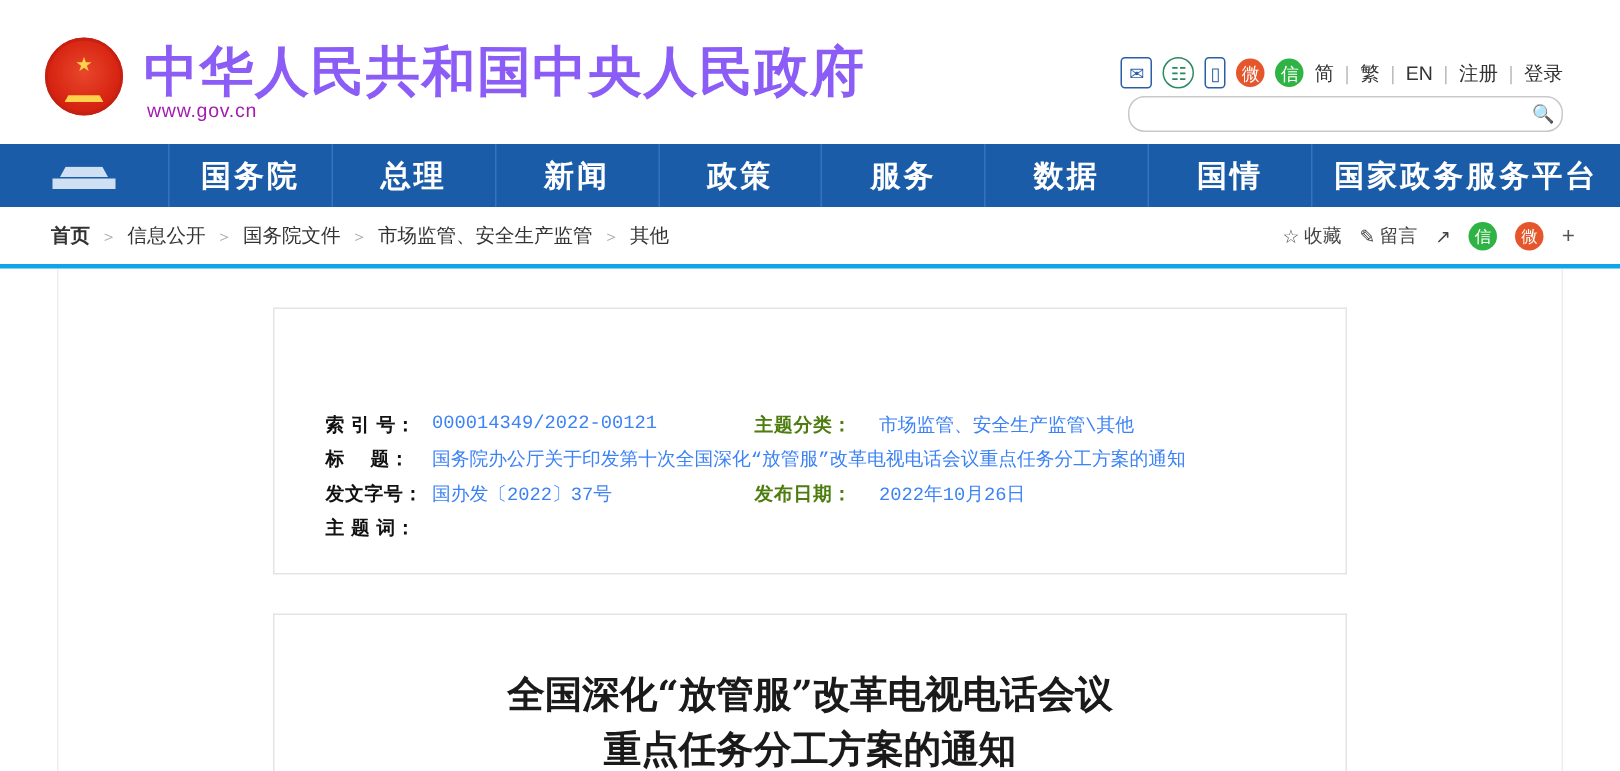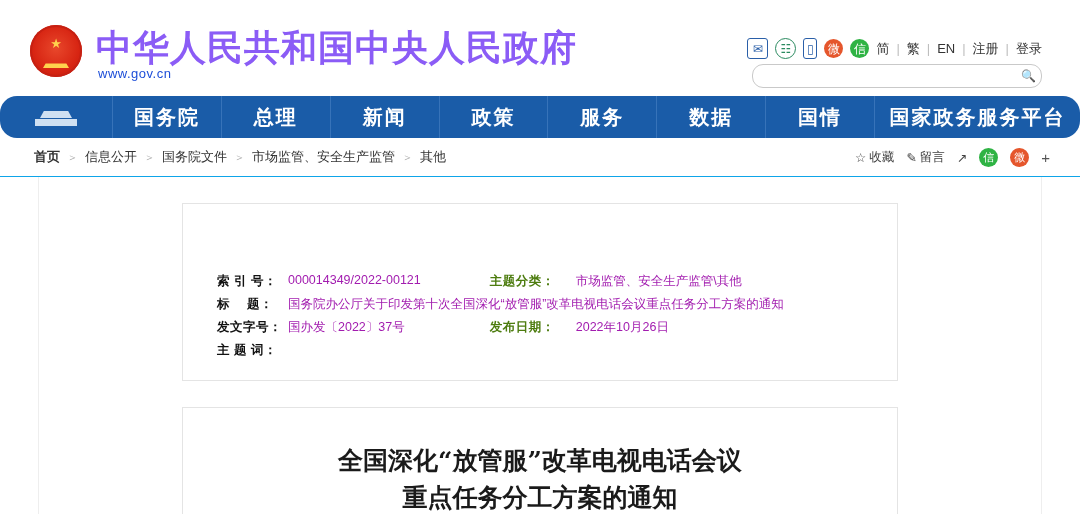--- a/index.html
+++ b/index.html
@@ -58,21 +58,21 @@
     font-family: "DejaVu Sans", "Liberation Sans", sans-serif;
     font-size: 36px;
     font-weight: bold;
     letter-spacing: 1px;
     white-space: nowrap;
   }
   .site-url {
     position: absolute;
     left: 98px;
     top: 66px;
-    color: #1d4ed8;
+    color: #a21caf;
     font-size: 13px;
     letter-spacing: 0.5px;
   }
 
   .header-tools {
     position: absolute;
     right: 38px;
     top: 38px;
     display: flex;
     align-items: center;
@@ -131,21 +131,20 @@
     cursor: pointer;
   }
 
   
   .navbar {
     height: 42px;
     background: #1a5ca8;
     display: flex;
     align-items: stretch;
     color: #fff;
-    border-radius: 17px;
   }
   .nav-home {
     width: 112px;
     display: flex;
     align-items: center;
     justify-content: center;
     border-right: 1px solid #3773b9;
   }
   .nav-home .tiananmen {
     width: 46px;
@@ -178,21 +177,21 @@
     border-right: 1px solid #3773b9;
     font-family: "DejaVu Sans", "Liberation Sans", sans-serif;
     cursor: pointer;
     white-space: nowrap;
   }
   .nav-item:last-child { border-right: 0; flex: 1.9; }
 
   
   .crumbrow {
     height: 38px;
-    border-bottom: 1px solid #0ea5e9;
+    border-bottom: 3px solid #0ea5e9;
     display: flex;
     align-items: center;
     padding: 0 34px;
     position: relative;
   }
   .crumbs {
     display: flex;
     align-items: center;
     font-size: 13px;
     color: #333;
@@ -263,21 +262,21 @@
     vertical-align: top;
     white-space: nowrap;
   }
   .lbl {
     font-weight: bold;
     color: #111;
     text-align: justify;
     padding-right: 6px !important;
     letter-spacing: 0.5px;
   }
-  .val { color: #a21caf; padding-right: 34px !important; }
+  .val { color: #3b82f6; padding-right: 34px !important; font-family: Liberation Mono, monospace; }
   .lbl2 { font-weight: bold; color: #4d7c0f; padding-right: 6px !important; letter-spacing: 0.5px; }
 
   .title-card {
     width: 716px;
     margin: 26px auto 0 auto;
     border: 1px solid #e4e4e4;
     border-bottom: 0;
     box-sizing: border-box;
     padding: 34px 40px 0 40px;
     text-align: center;

